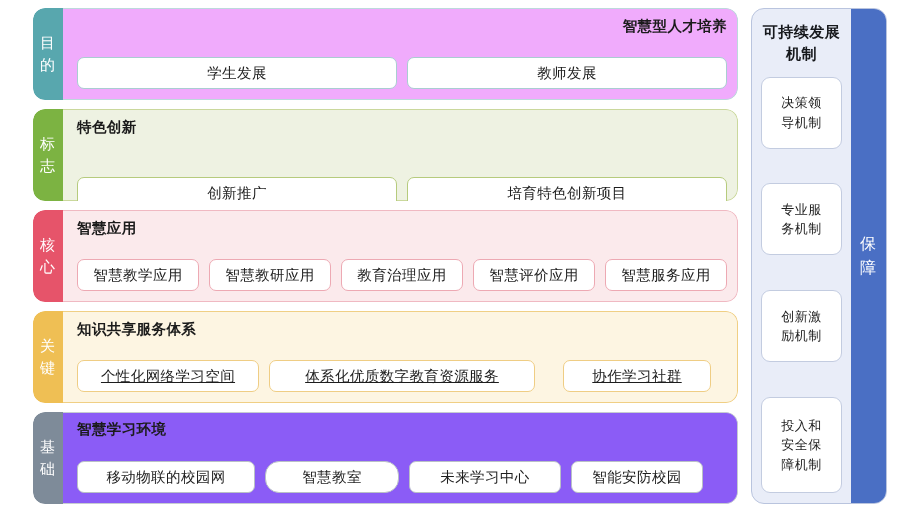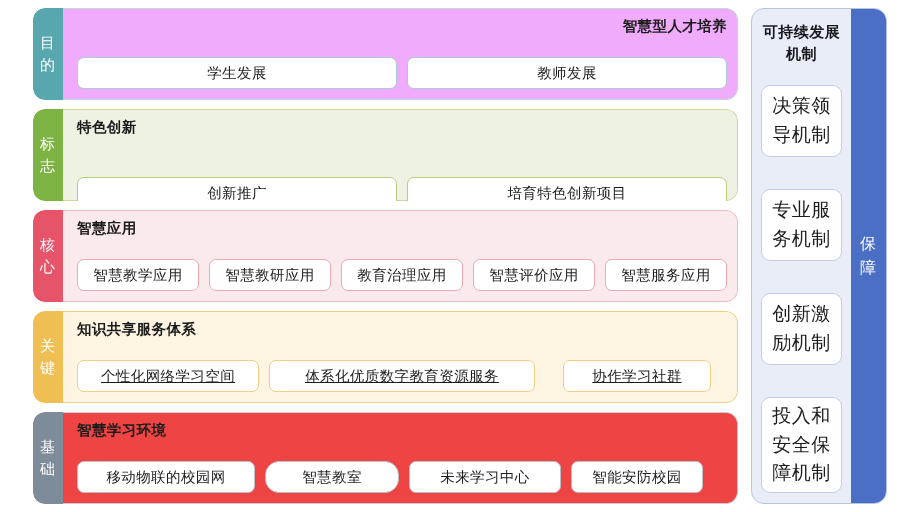--- a/index.html
+++ b/index.html
@@ -79,21 +79,21 @@
 
   .r-core  .row-tab{background:#e6546a;}
   .r-core  .row-body{background:#fbeaec;border-color:#f0b9c2;}
   .r-core  .pill{border-color:#eda9b3;}
 
   .r-key   .row-tab{background:#efbf54;}
   .r-key   .row-body{background:#fdf5e2;border-color:#f0cf84;}
   .r-key   .pill{border-color:#efcd84;text-decoration:underline;}
 
   .r-base  .row-tab{background:#7e8b99;}
-  .r-base  .row-body{background:#ef4444;border-color:#c6ccd1;}
+  .r-base  .row-body{background:#8b5cf6;border-color:#c6ccd1;font-family:Liberation Mono, monospace;}
   .r-base  .pill{border-color:#b9c0c6;}
 
   
   .r-goal .pills .pill,
   .r-mark .pills .pill{flex:1 1 0;}
   .r-core .pills .pill{flex:1 1 0;}
   .r-key  .pills .pill{flex:0 0 auto;}
   .r-key  .pills .pill:nth-child(1){width:182px;}
   .r-key  .pills .pill:nth-child(2){width:266px;}
   .r-key  .pills .pill:nth-child(3){width:148px;margin-left:18px;}
@@ -110,36 +110,36 @@
     border-radius:13px;
     background:#e9edf8;
     box-sizing:border-box;
     display:flex;
     overflow:hidden;
   }
   #support-main{
     flex:1 1 auto;
     padding:12px 9px 10px 9px;
     box-sizing:border-box;
-    display:flex;flex-direction:column;gap:8px;
+    display:flex;flex-direction:column;
   }
   #support-title{
     font-size:15px;font-weight:bold;color:#16181c;
     text-align:center;line-height:1.45;letter-spacing:.5px;
     margin-bottom:12px;
   }
   #support-items{
     flex:1 1 auto;
     display:flex;flex-direction:column;justify-content:space-between;
   }
   .s-item{
     background:#ffffff;
     border:1px solid #c3cce0;
     border-radius:9px;
-    font-size:19px;color:#1d1d1d;
+    font-size:13px;color:#1d1d1d;
     line-height:1.5;letter-spacing:.5px;
     text-align:center;
     display:flex;align-items:center;justify-content:center;
     box-sizing:border-box;
     padding:4px 2px;
   }
   .s-item.h2{height:72px;}
   .s-item.h3{height:96px;}
   #support-bar{
     flex:0 0 35px;

